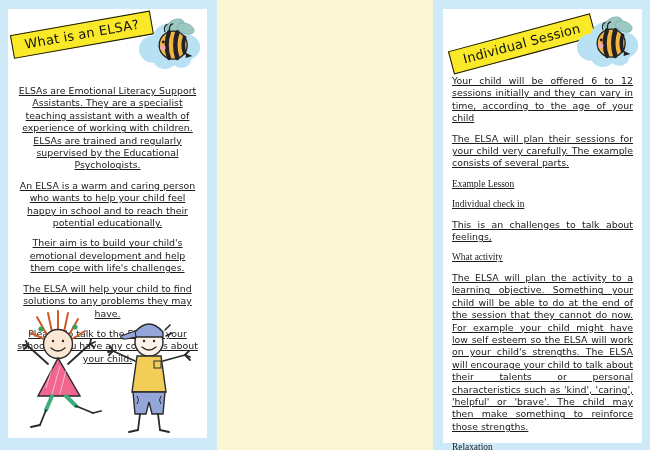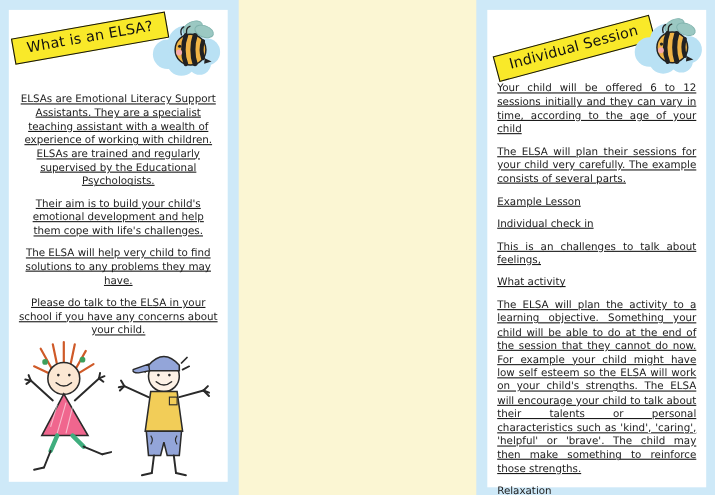--- a/index.html
+++ b/index.html
@@ -24,21 +24,21 @@
   }
   #banner-left{left:4px;top:26px;transform:rotate(-10deg);transform-origin:left center;}
   #banner-mid{left:8px;top:42px;transform:rotate(-15deg);transform-origin:left center;}
   .bee{position:absolute;}
   #bee-left{right:4px;top:3px;}
   #bee-mid{right:1px;top:1px;}
   .body-text{position:absolute;left:9px;right:9px;font-size:9.4px;line-height:1.32;}
   #body-left{top:76px;text-align:center;}
   #body-mid{top:66px;text-align:justify;}
   .para{margin:0 0 8px 0;text-decoration:underline;}
-  .heading{margin:0 0 8px 0;text-decoration:underline;}
+  .heading{margin:0 0 8px 0;text-decoration:underline;font-family:Liberation Serif, serif;}
   #kids{position:absolute;left:8px;bottom:2px;}
 </style>
 </head>
 <body>
 
 <svg width="0" height="0" style="position:absolute">
   <defs>
     <g id="bee-group">
       <g fill="#b9e1f4">
         <circle cx="18" cy="36" r="13"></circle>
@@ -65,22 +65,23 @@
 <div class="panel" id="panel-left">
   <div class="card" id="card-left">
     <div class="banner" id="banner-left">
       <span>What is an ELSA?</span>
     </div>
     <svg class="bee" id="bee-left" width="70" height="58" viewBox="0 0 66 56">
       <use href="#bee-group"></use>
     </svg>
     <div class="body-text" id="body-left">
         <div class="para">ELSAs are Emotional Literacy Support Assistants. They are a specialist teaching assistant with a wealth of experience of working with children. ELSAs are trained and regularly supervised by the Educational Psychologists.</div>
+        <div class="para">An ELSA is a warm and caring person who wants to help your child feel happy in school and to reach their potential educationally.</div>
         <div class="para">Their aim is to build your child's emotional development and help them cope with life's challenges.</div>
-        <div class="para">The ELSA will help very child to find solutions to any problems they may have.</div>
+        <div class="para">The ELSA will help your child to find solutions to any problems they may have.</div>
         <div class="para">Please do talk to the ELSA in your school if you have any concerns about your child.</div>
       </div>
     <svg id="kids" width="182" height="128" viewBox="0 0 182 128">
 
       <g stroke="#cf5a28" stroke-width="2" stroke-linecap="round">
         <line x1="31" y1="27" x2="21" y2="9"></line>
         <line x1="36" y1="24" x2="32" y2="5"></line>
         <line x1="42" y1="23" x2="42" y2="3"></line>
         <line x1="48" y1="24" x2="52" y2="5"></line>
         <line x1="53" y1="27" x2="62" y2="11"></line>

